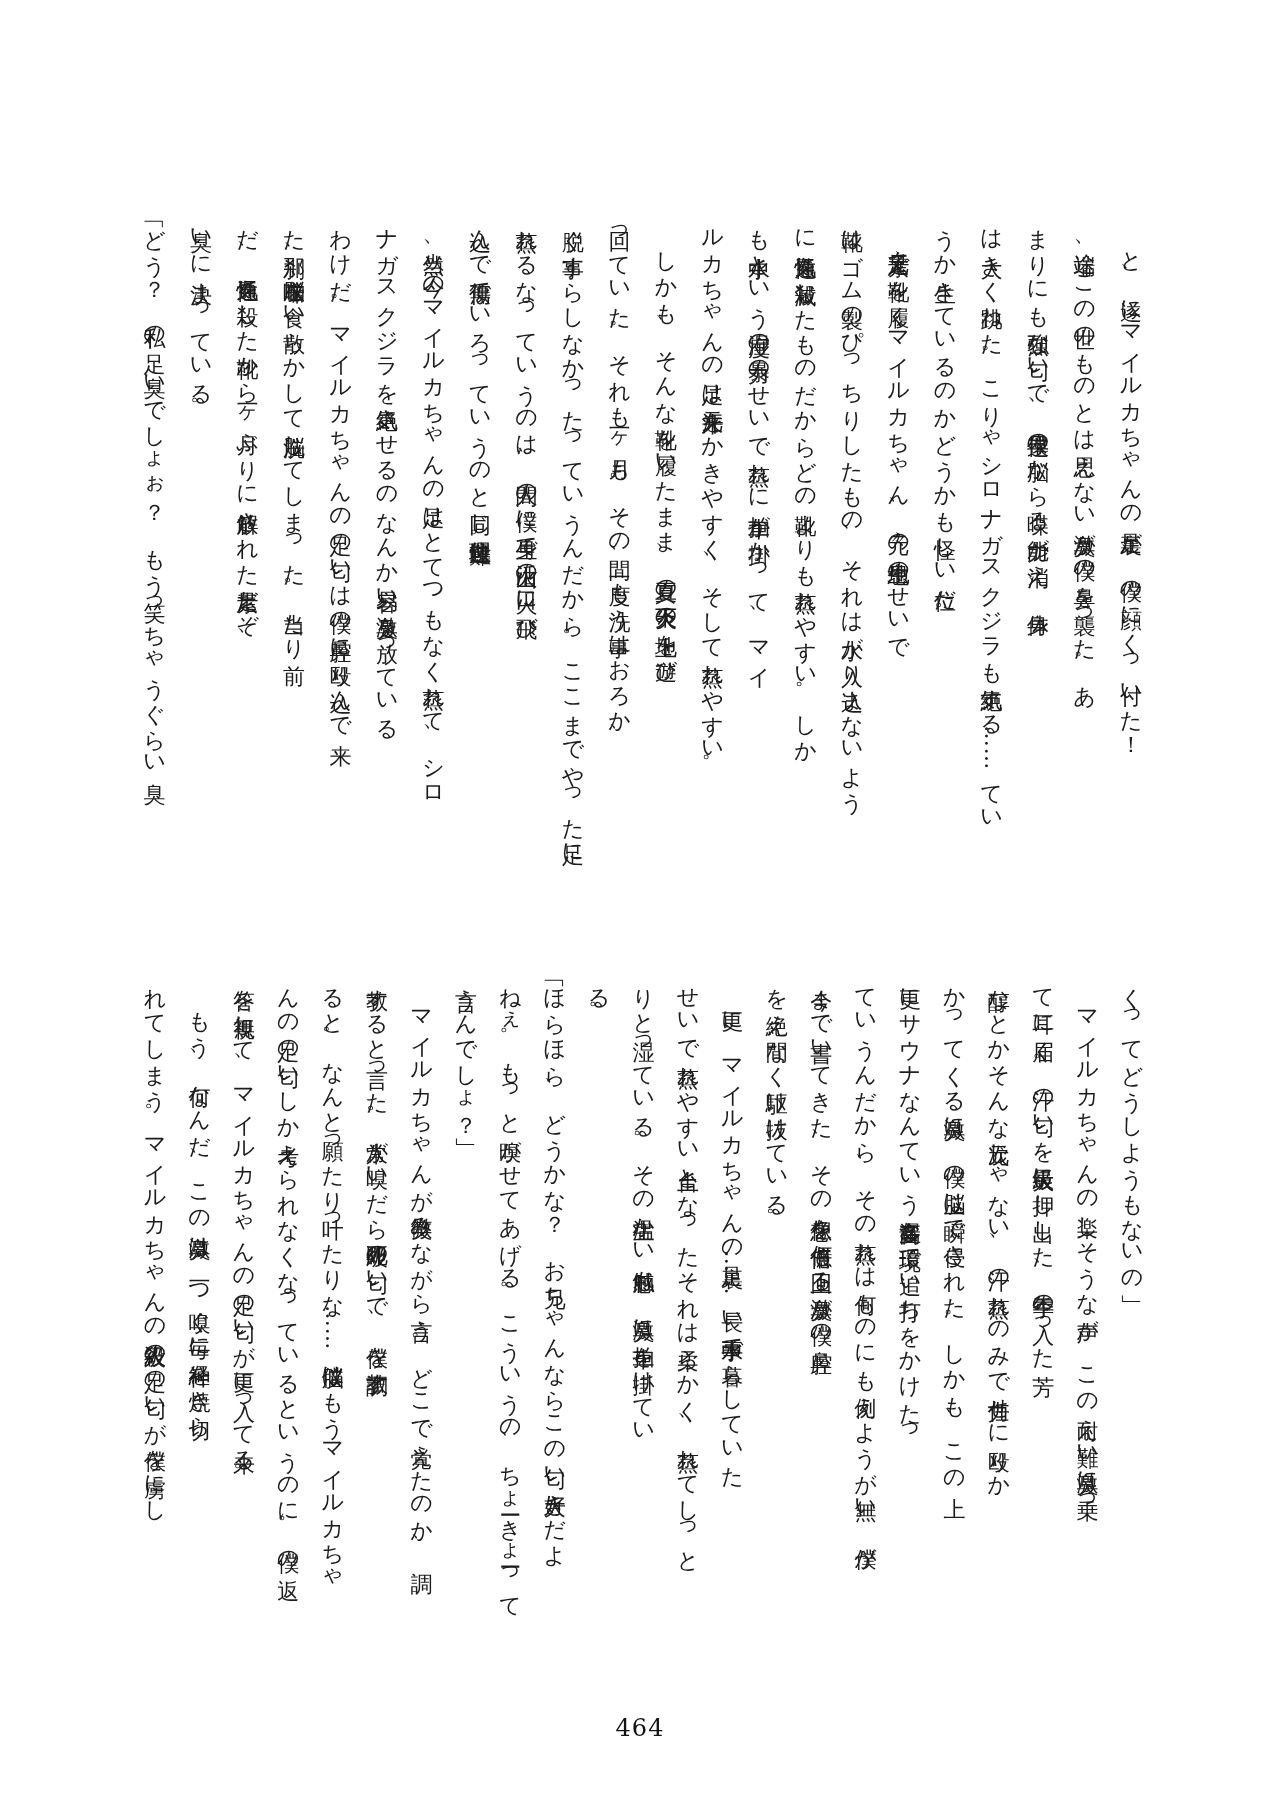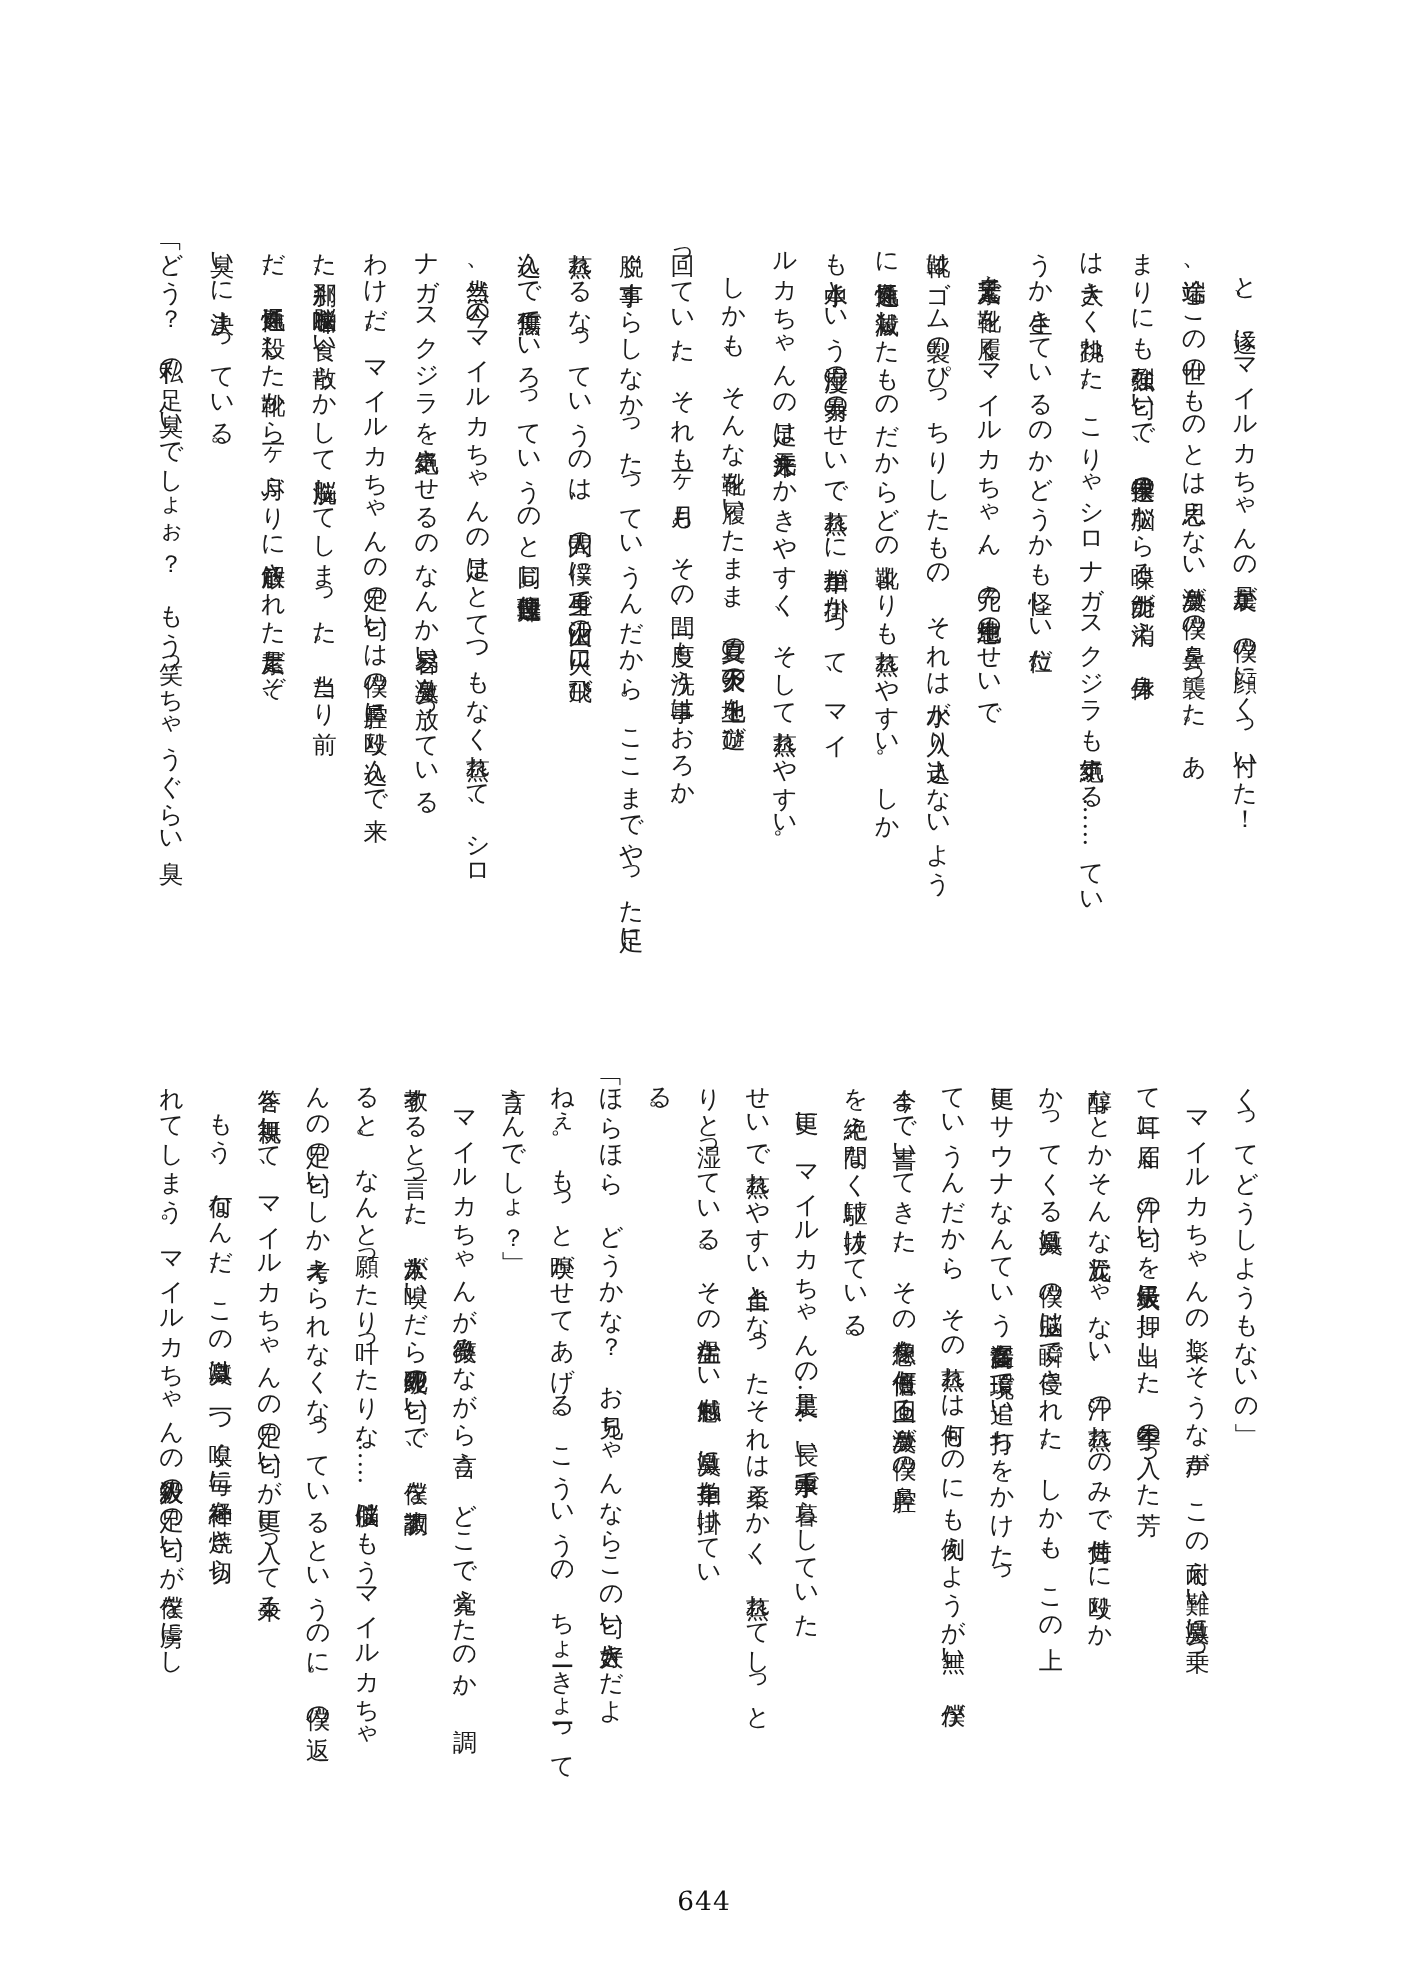--- a/index.html
+++ b/index.html
@@ -102,15 +102,15 @@
     <p>言うんでしょ？」</p>
     <p>　マイルカちゃんが微笑みながら言う。どこで覚えたのか、調</p>
     <p>教すると言った。常人が嗅いだら即死級の匂いで、僕を調教す</p>
     <p>ると。なんと願ったり叶ったりな……僕脳はもうマイルカちゃ</p>
     <p>んの足の匂いしか考えられなくなっているというのに。僕の返</p>
     <p>答を無視して、マイルカちゃんの足の匂いが更に入って来る。</p>
     <p>　もう、何なんだ、この激臭は。一つ嗅ぐ毎に神経を焼き切ら</p>
     <p>れてしまう。マイルカちゃんの殺人級の足の匂いが僕を虜にし</p>
   </div>
 
-  <div class="page-number">644</div>
+  <div class="page-number">464</div>
 
 </div>
 
 </body></html>

